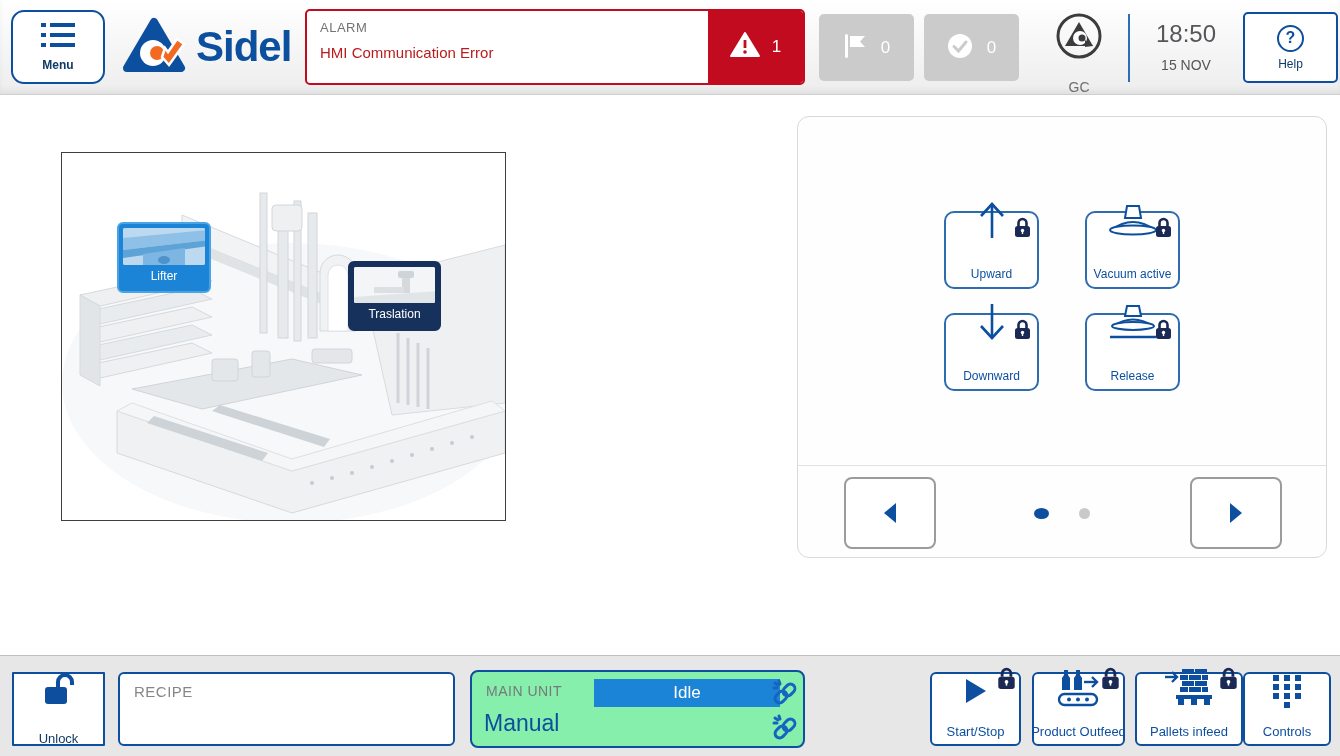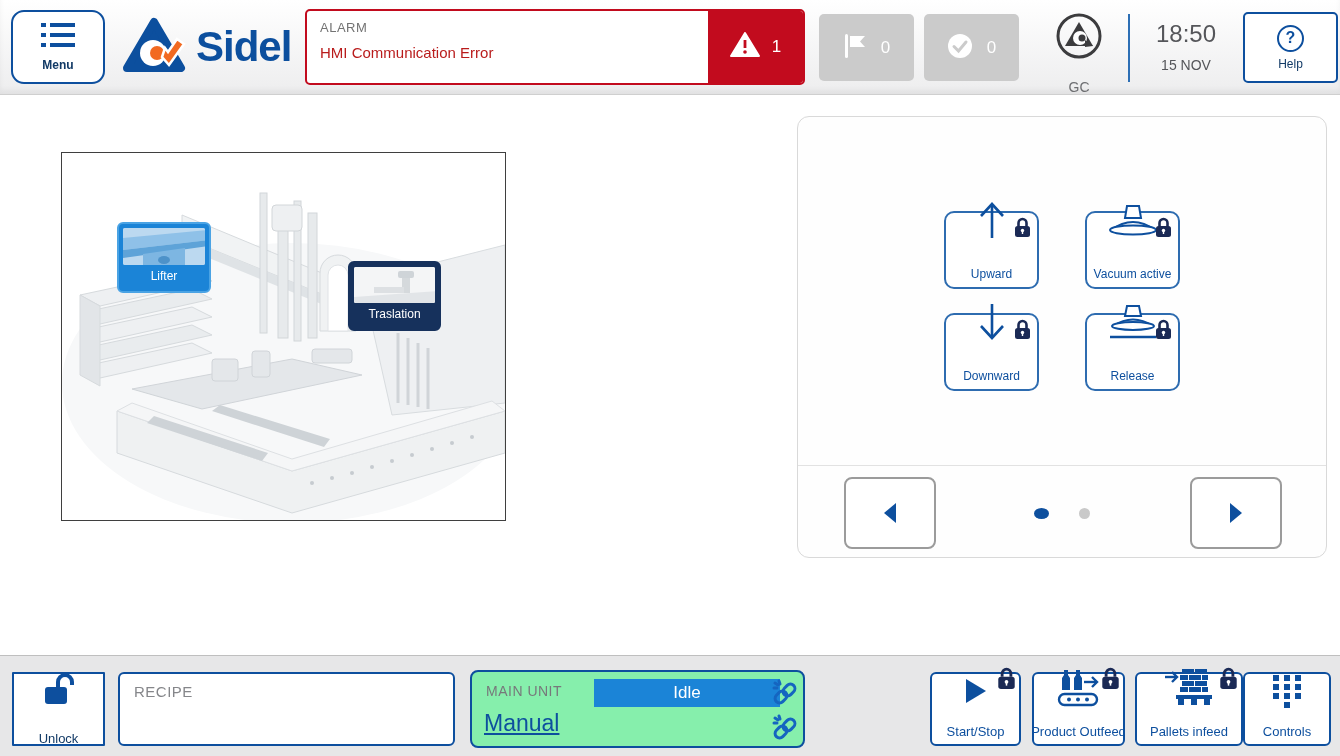--- a/index.html
+++ b/index.html
@@ -101,21 +101,21 @@
     align-items:center; justify-content:center; gap:20px; cursor:pointer; }
   .unlock-btn .lbl { font-size:13px; color:#123a66; }
   .recipe-box { position:absolute; left:118px; top:16px; width:337px; height:74px; background:#fff;
     border:2px solid #0d4f9e; border-radius:6px; padding:9px 14px; cursor:pointer; }
   .recipe-box .lbl { font-size:15px; color:#85868a; letter-spacing:.5px; }
   .mainunit-box { position:absolute; left:470px; top:14px; width:335px; height:78px; background:#86efac;
     border:2px solid #0d4f9e; border-radius:8px; cursor:pointer; }
   .mu-label { position:absolute; left:14px; top:11px; font-size:14px; color:#77787b; letter-spacing:.5px; }
   .mu-status { position:absolute; left:122px; top:7px; width:186px; height:28px; background:#1b84d7;
     color:#fff; font-size:17px; display:flex; align-items:center; justify-content:center; }
-  .mu-mode { position:absolute; left:12px; top:38px; font-size:23px; color:#0d4f9e;text-decoration:underline; }
+  .mu-mode { position:absolute; left:12px; top:38px; font-size:23px; color:#0d4f9e; }
   .mu-link1 { position:absolute; right:5px; top:7px; }
   .mu-link2 { position:absolute; right:5px; top:42px; }
   .foot-btn { position:absolute; top:16px; height:74px; background:#fff; border:2px solid #0d4f9e;
     border-radius:6px; display:flex; flex-direction:column; align-items:center; justify-content:flex-end;
     padding-bottom:5px; cursor:pointer; }
   .foot-btn .lbl { font-size:13px; color:#0d4f9e; margin-top:16px; white-space:nowrap; }
   .foot-btn .ficon { flex:1; display:flex; align-items:center; justify-content:center; }
   .fb-start { left:930px; width:91px; } .fb-outfeed { left:1032px; width:93px; }
   .fb-infeed { left:1135px; width:108px; } .fb-controls { left:1243px; width:88px; }
   .lock-corner { position:absolute; top:-7px; right:3px; }

